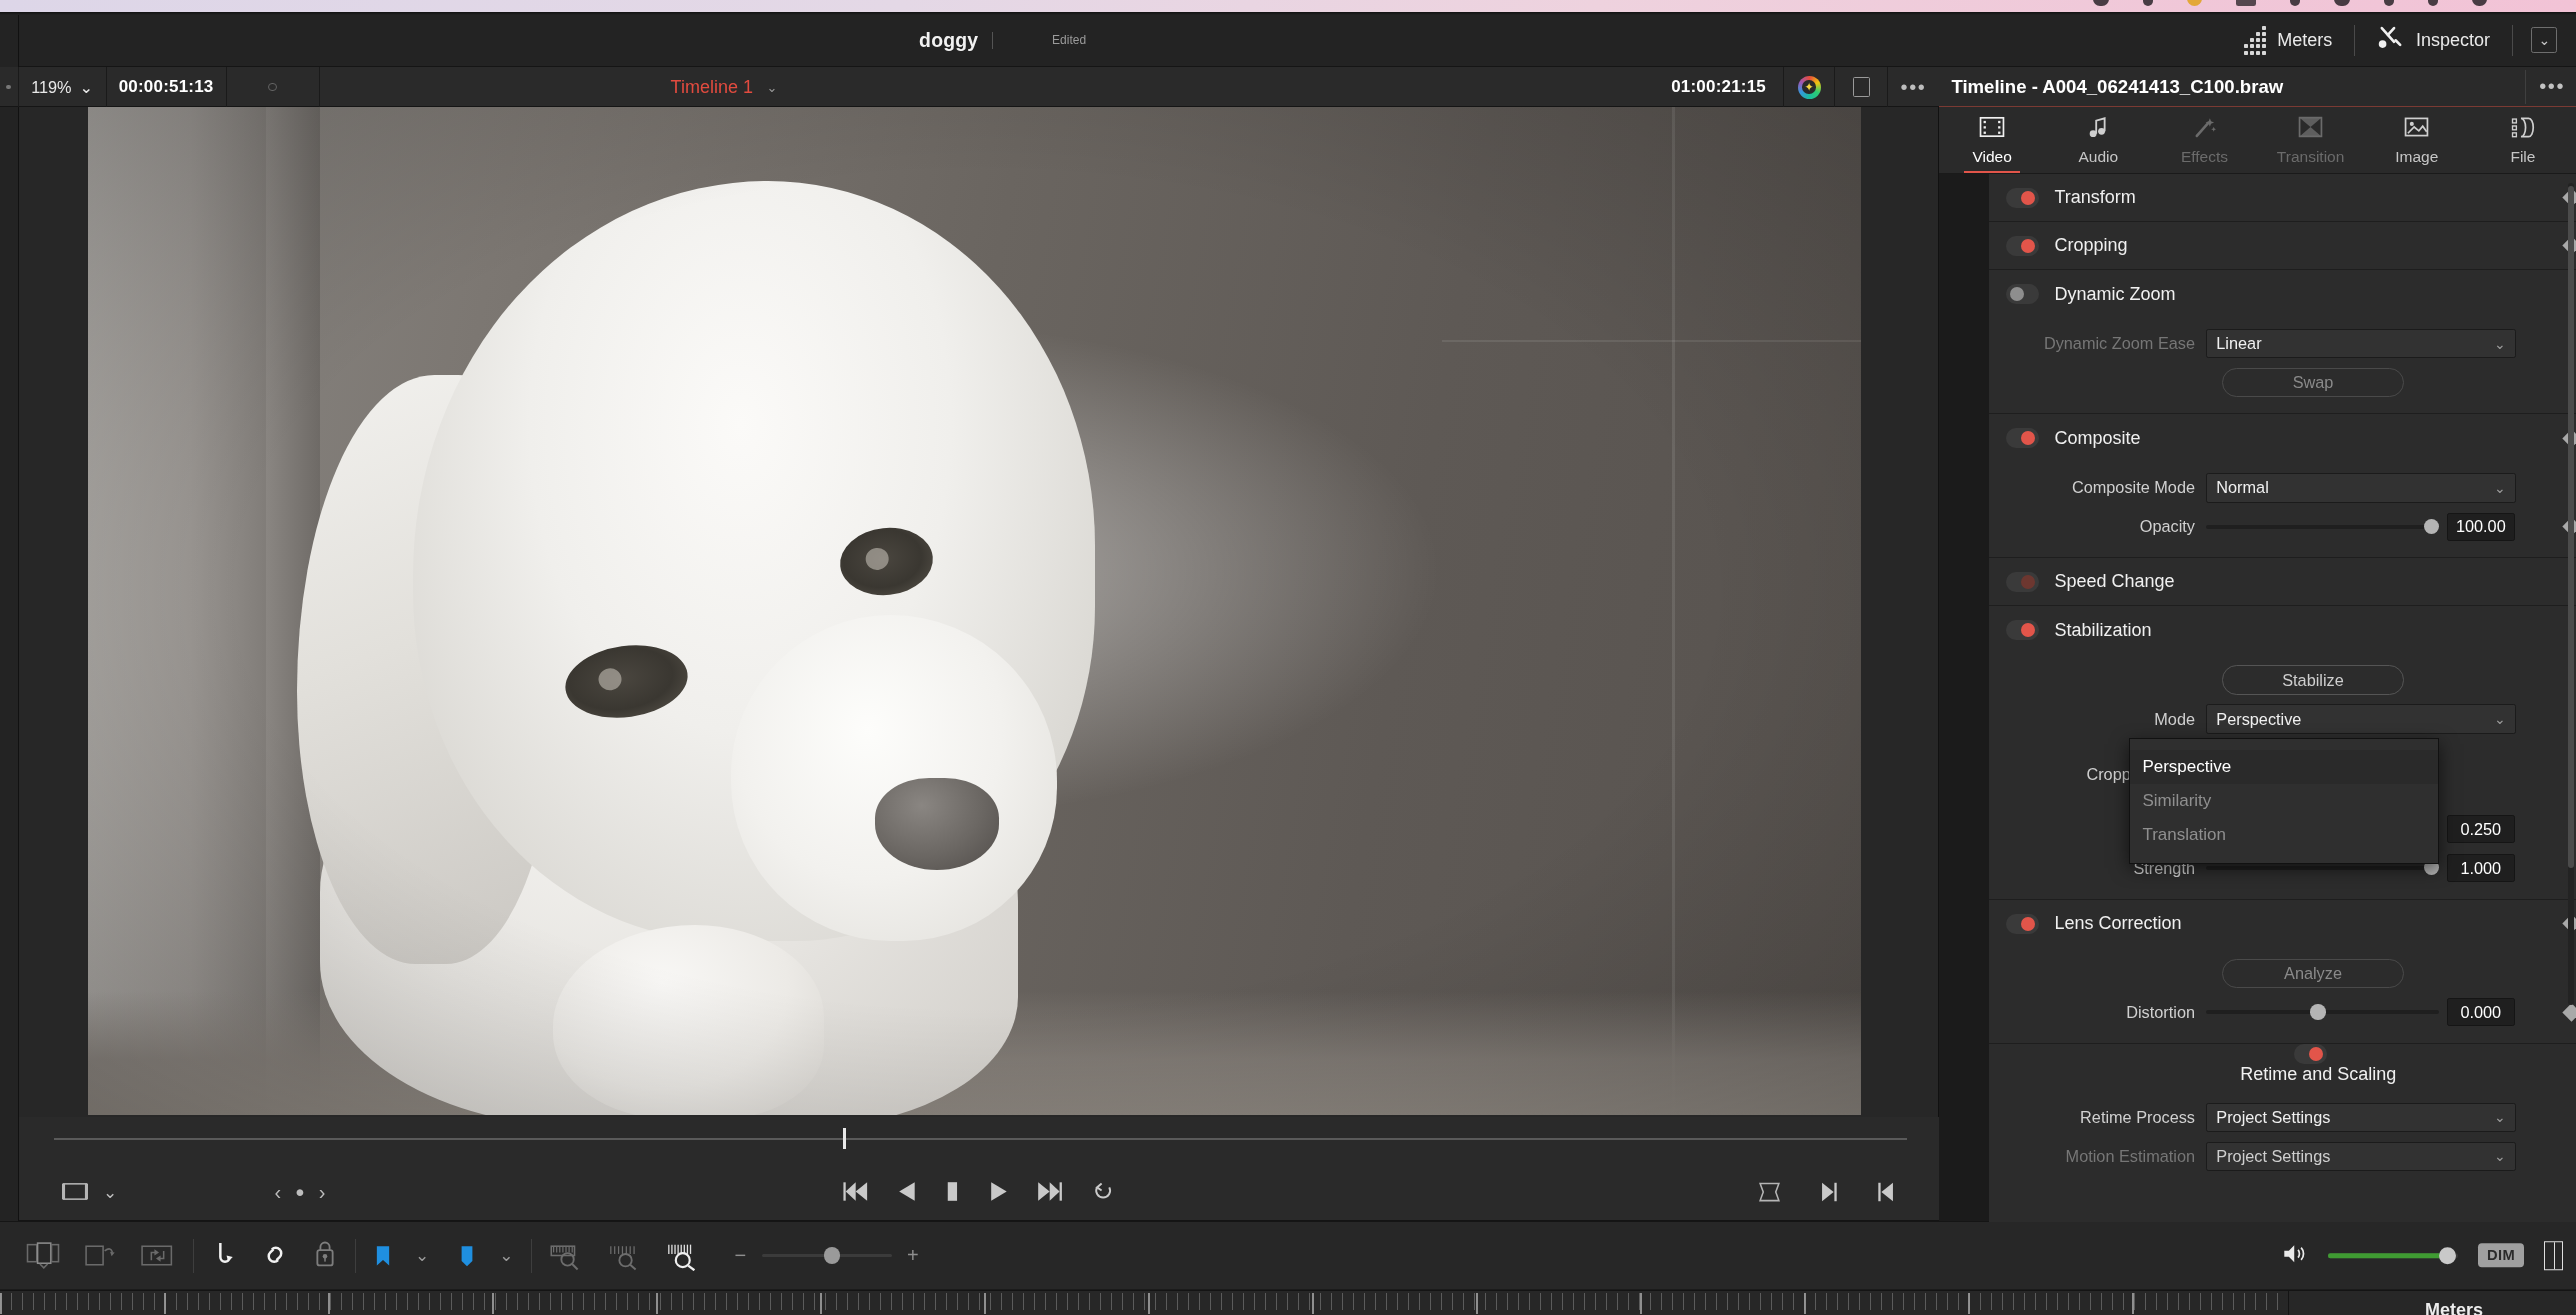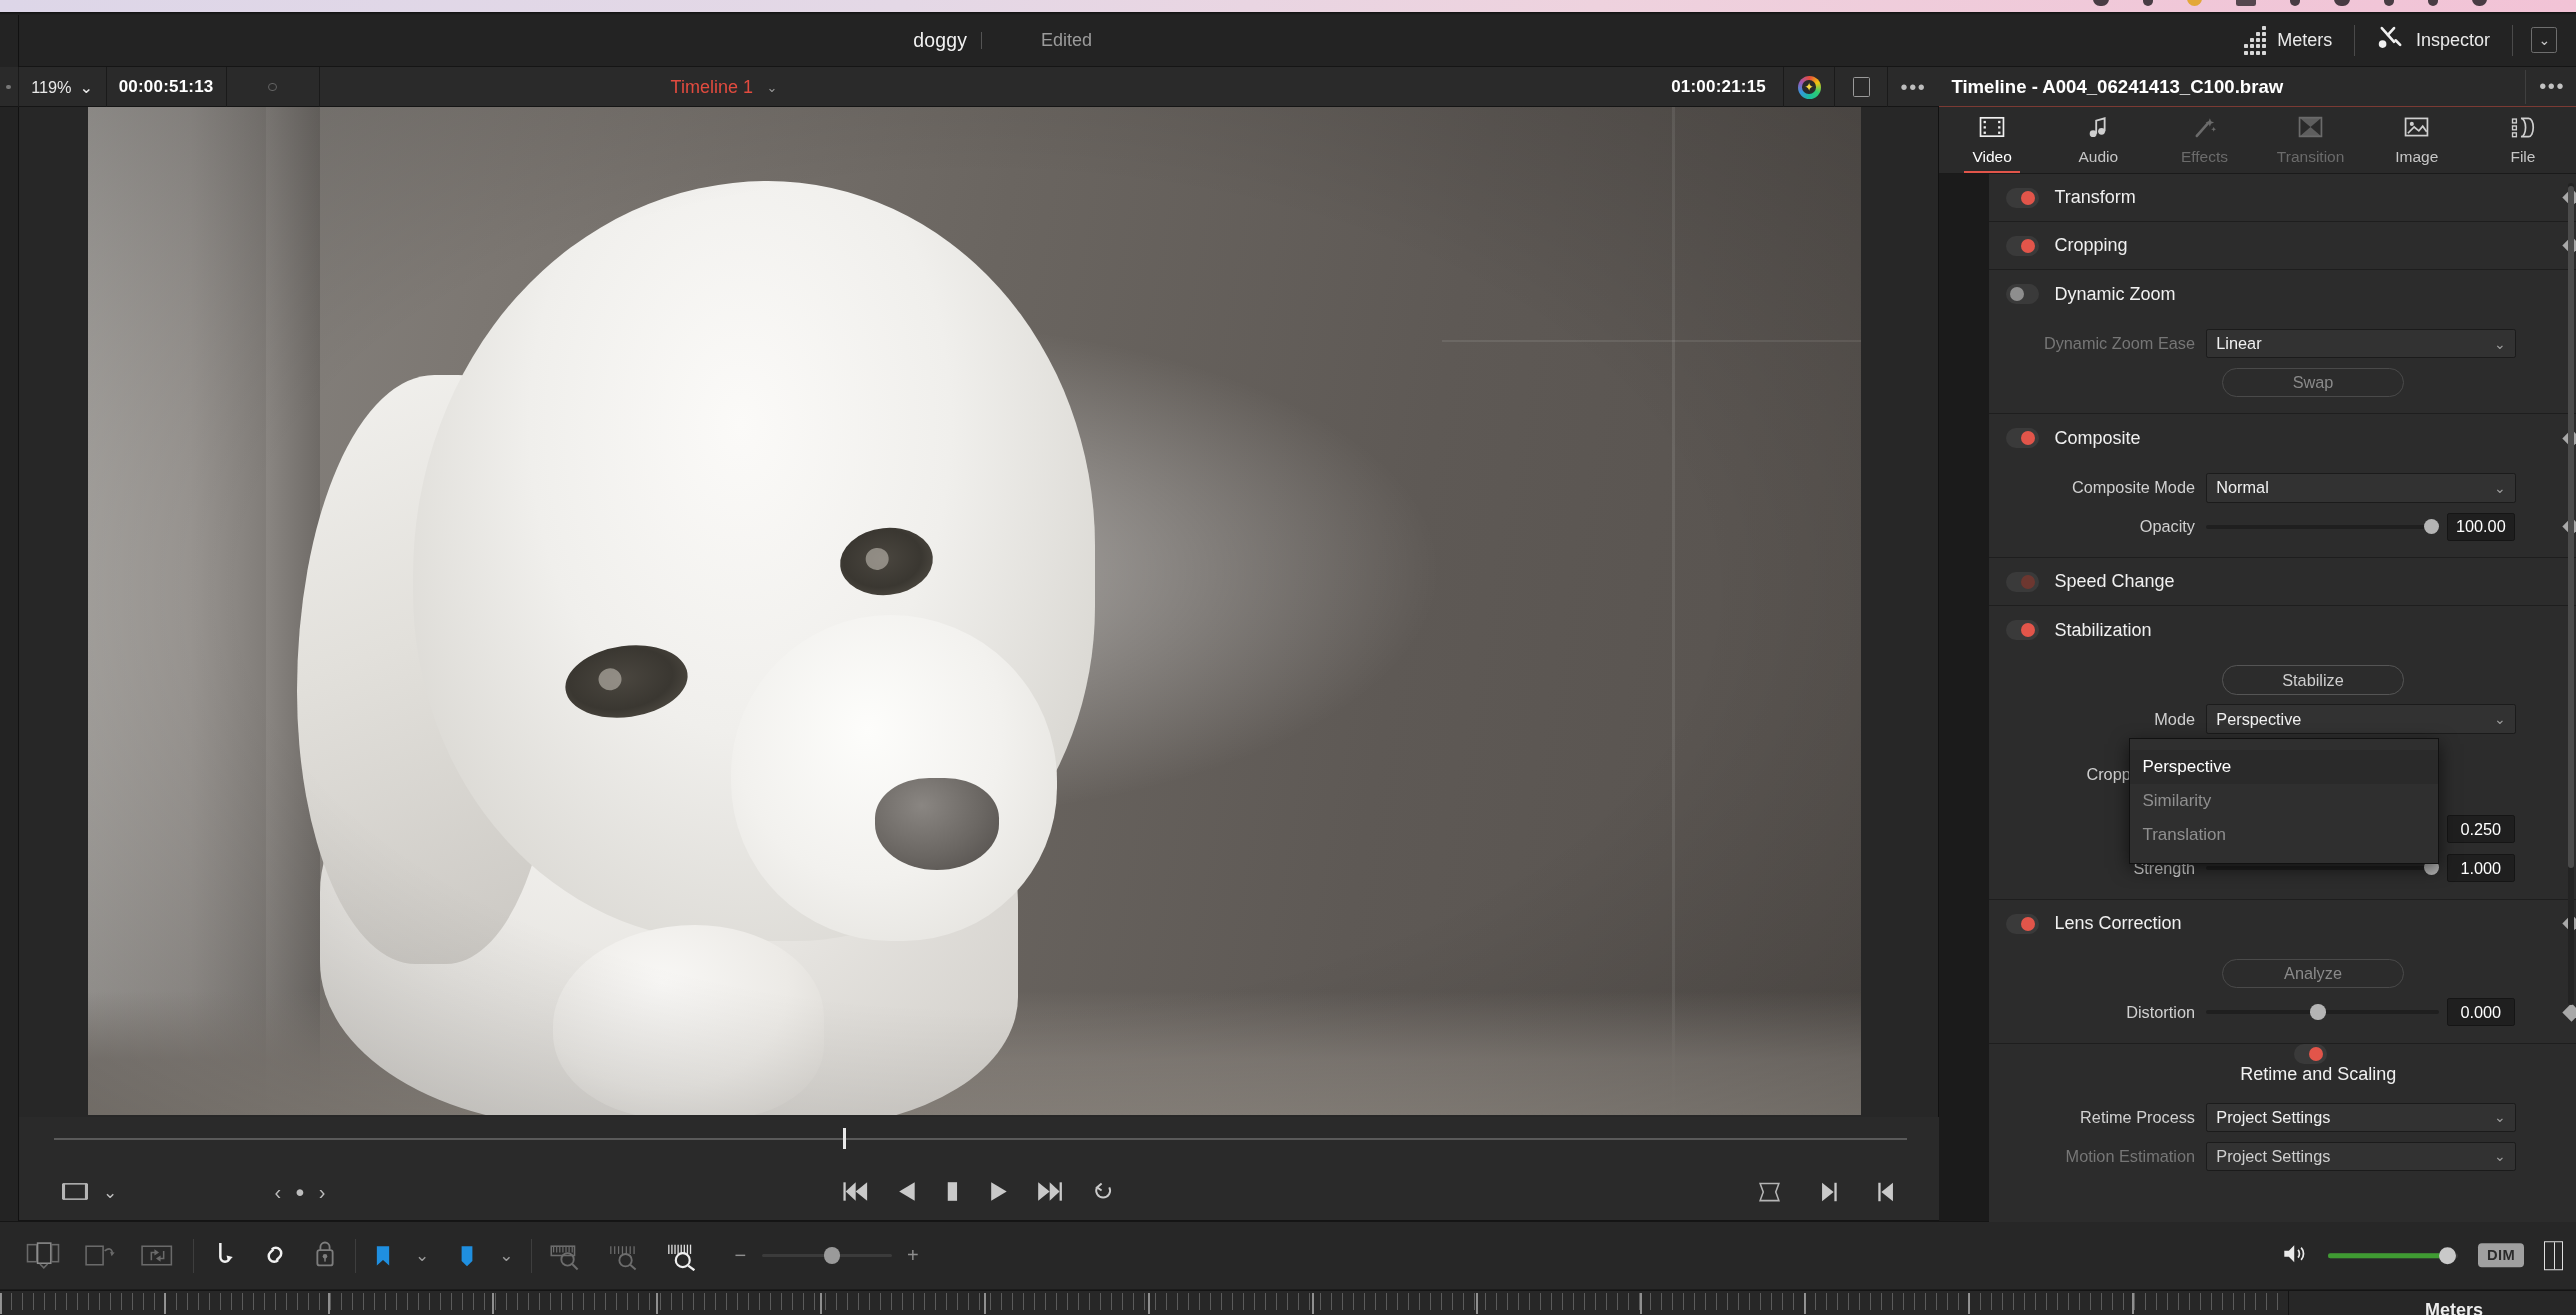--- a/index.html
+++ b/index.html
@@ -28,23 +28,23 @@
 
   
   .leftstrip { position: absolute; left:0; top:14.7px; width: 18.6px; height: 1207px; background:#232323; border-right:0.8px solid #111; }
 
   
   .viewer-titlebar {
     position: absolute; left: 18.6px; top: 14.7px; width: 1920px; height: 52px;
     background: #232323; border-bottom: 0.8px solid #151515;
     display: flex; align-items: center; justify-content: center; gap: 0;
   }
-  .clip-name { color: #f2f2f2; font-size: 19.4px; font-weight: 400; letter-spacing: 0.2px; margin-left: 48px; }
+  .clip-name { color: #f2f2f2; font-size: 19.4px; font-weight: 700; letter-spacing: 0.2px; margin-left: 48px; }
   .name-sep { width: 0.8px; height: 17px; background: #545454; margin: 0 14px; }
-  .clip-state { color: #9b9b9b; font-size: 18px; margin-left: 45px; }
+  .clip-state { color: #9b9b9b; font-size: 12px; margin-left: 45px; }
 
   
   .viewer-tools {
     position: absolute; left: 0; top: 67px; width: 1939px; height: 40px;
     background: #2a2a2a; border-bottom: 0.8px solid #151515; display: flex; align-items: stretch;
   }
   .vt-cell { display:flex; align-items:center; justify-content:center; border-right:0.8px solid #1a1a1a; height: 40px; }
   .vt-dot { width: 18.6px; }
   .vt-dot i { width:4.7px;height:4.7px;border-radius:50%;background:#777;display:block; }
   .vt-zoom { width: 88px; gap: 7.8px; color:#e8e8e8; font-size:16.3px; }

